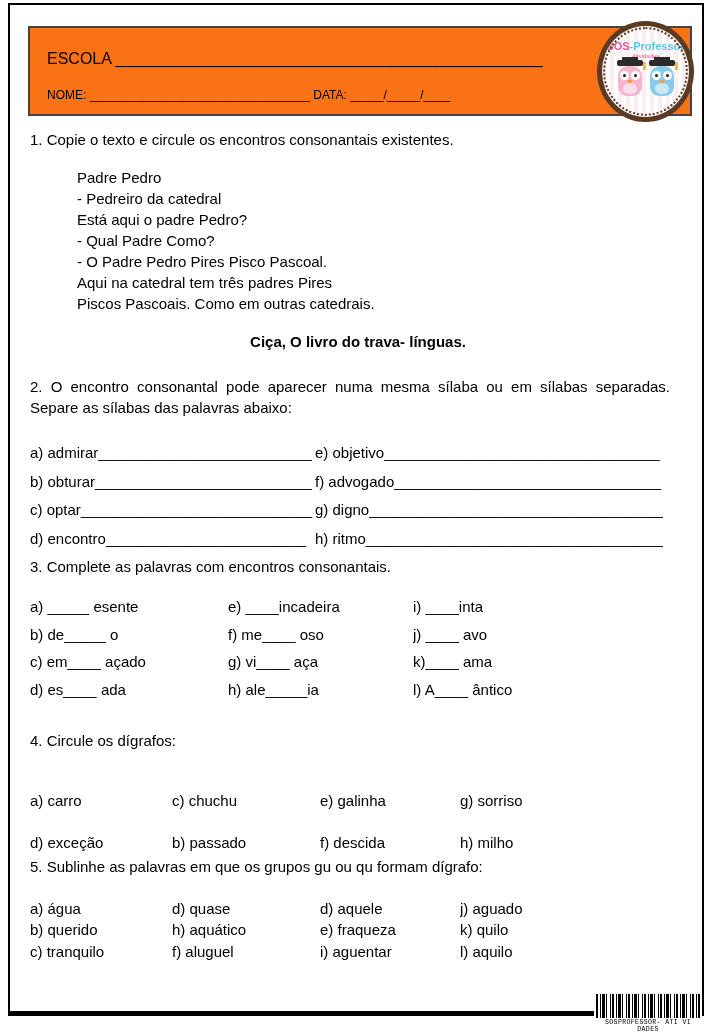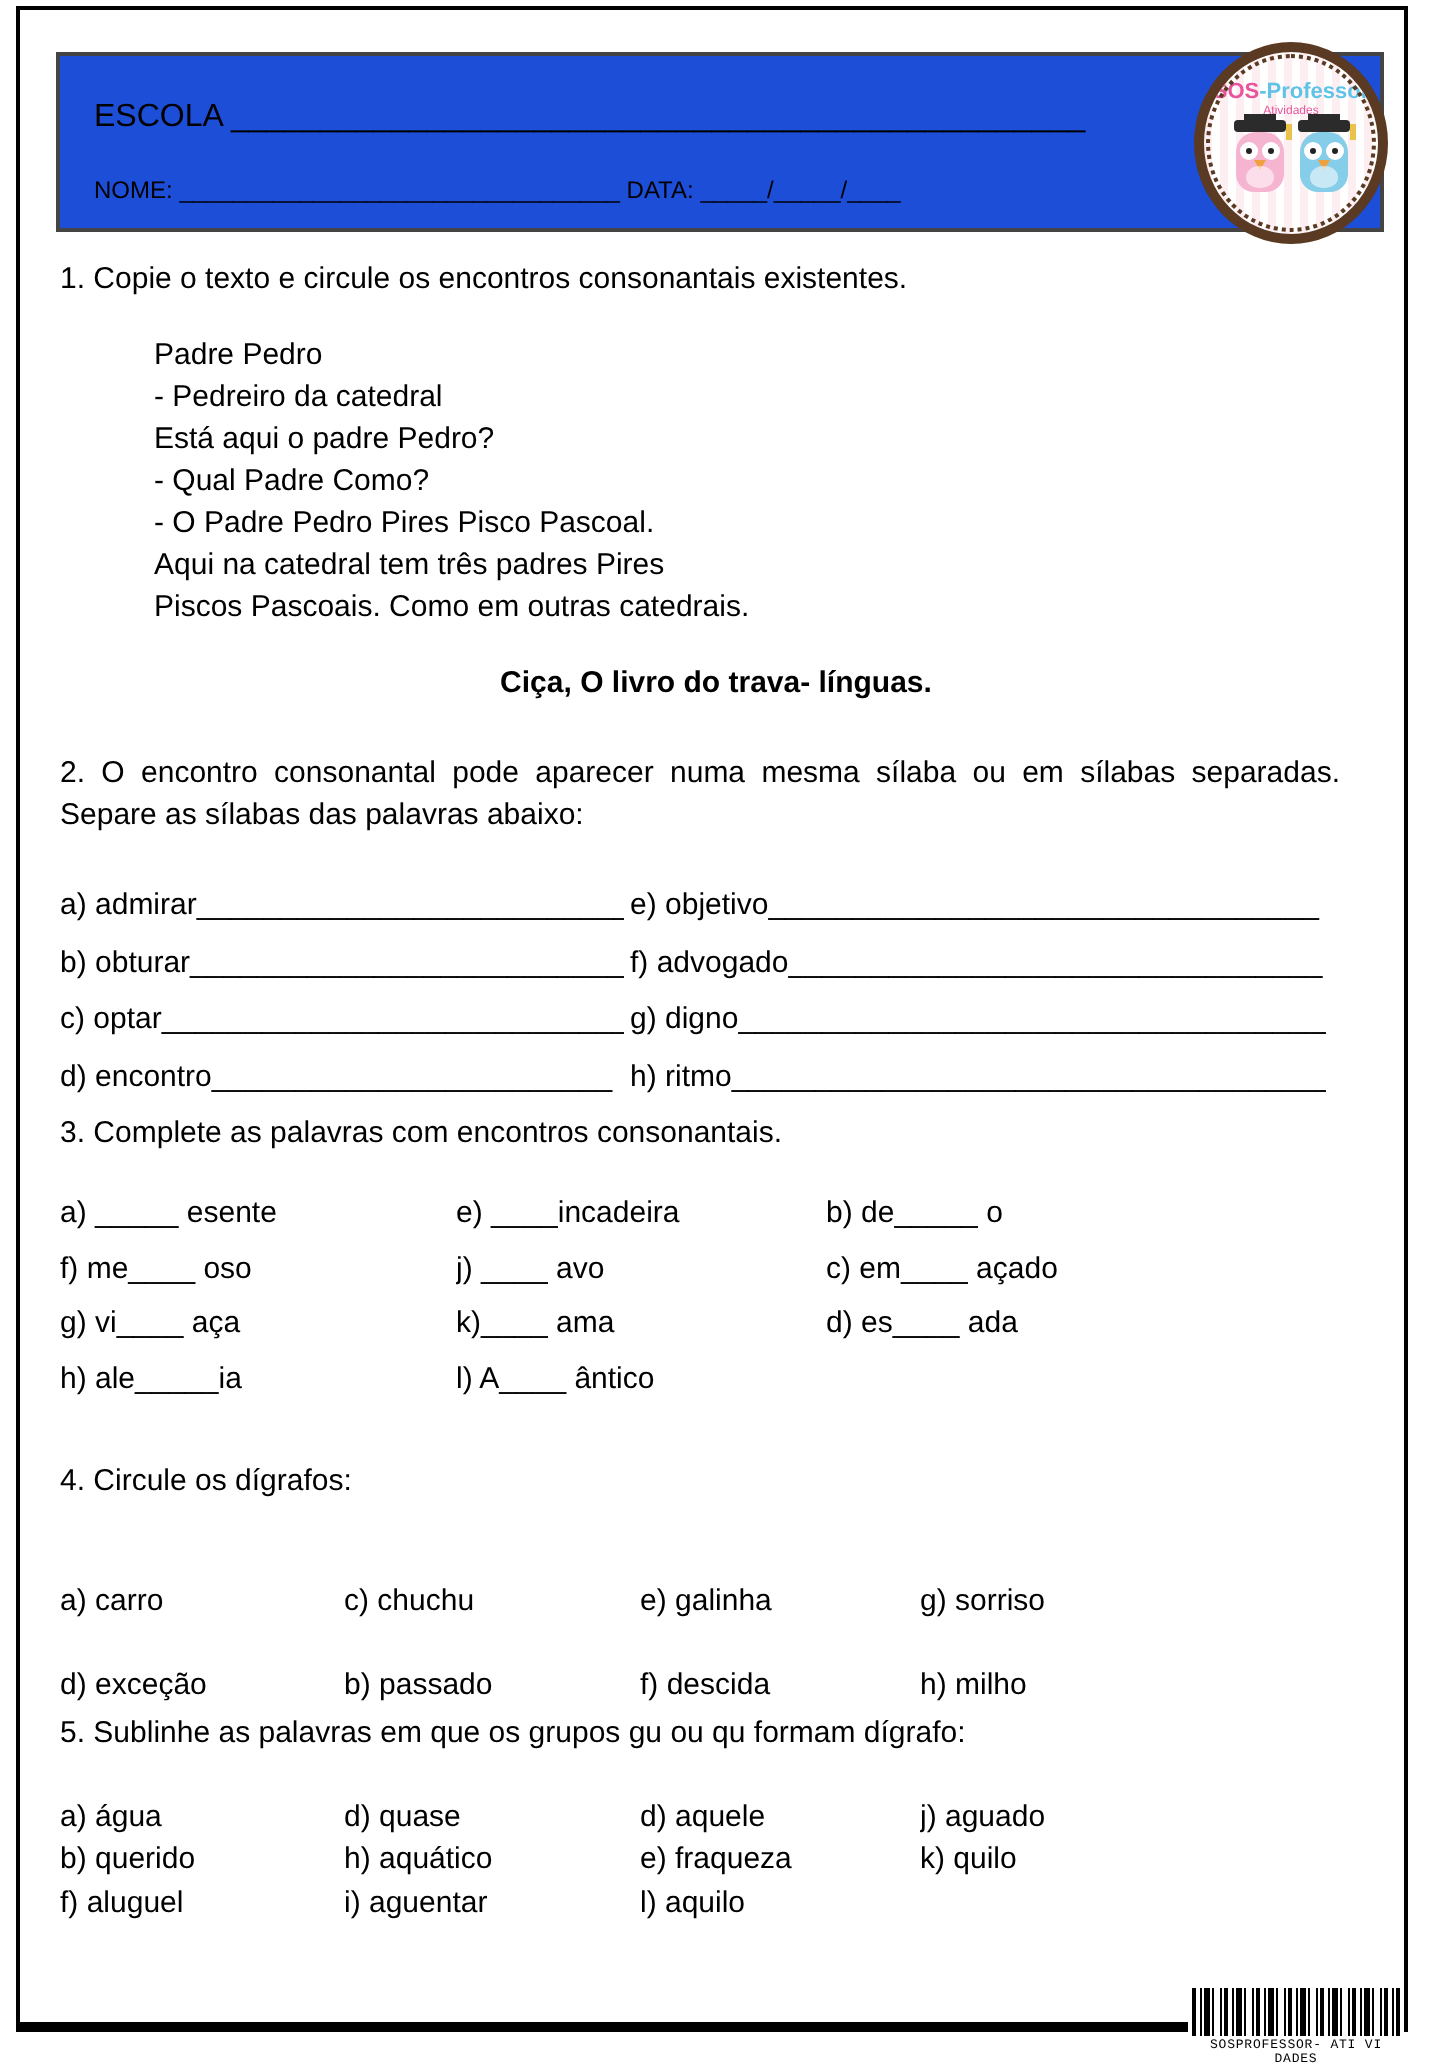--- a/index.html
+++ b/index.html
@@ -15,21 +15,21 @@
     position: absolute;
     left: 8px; top: 3px; width: 696px; height: 1013px;
     border: 2px solid #000;
     border-bottom: 5px solid #000;
   }
   
   .header-box {
     position: absolute;
     left: 28px; top: 26px; width: 664px; height: 90px;
     border: 2px solid #444;
-    background: #1d4ed8;
+    background: #f97316;
   }
   .escola-row { position: absolute; left: 17px; top: 22px; font-size: 16px; white-space: nowrap; }
   .nome-row   { position: absolute; left: 17px; top: 60px; font-size: 12px; white-space: nowrap; }
   .hdr-blank { letter-spacing: 0; }
   
   .logo {
     position: absolute;
     left: 597px; top: 21px; width: 97px; height: 101px;
     border: 5px solid #5a3a22;
     outline: 2px dotted #5a3a22;
@@ -164,20 +164,21 @@
     <div class="s2-row">
       <span class="s2-left">d) encontro________________________</span>
       <span class="s2-right">h) ritmo____________________________________</span>
     </div>
   </div>
 
   <div class="txt s3-title">3. Complete as palavras com encontros consonantais.</div>
   <div class="grid s3-grid">
     <span class="cell">a) _____  esente</span>
     <span class="cell">e) ____incadeira</span>
+    <span class="cell">i) ____inta</span>
     <span class="cell">b) de_____ o</span>
     <span class="cell">f) me____ oso</span>
     <span class="cell">j) ____ avo</span>
     <span class="cell">c) em____ açado</span>
     <span class="cell">g) vi____ aça</span>
     <span class="cell">k)____ ama</span>
     <span class="cell">d) es____ ada</span>
     <span class="cell">h) ale_____ia</span>
     <span class="cell">l) A____ ântico</span>
   </div>
@@ -197,20 +198,21 @@
   <div class="txt s5-title">5. Sublinhe as palavras em que os grupos gu ou qu formam dígrafo:</div>
   <div class="grid s5-grid">
     <span class="cell">a) água</span>
     <span class="cell">d) quase</span>
     <span class="cell">d) aquele</span>
     <span class="cell">j) aguado</span>
     <span class="cell">b) querido</span>
     <span class="cell">h) aquático</span>
     <span class="cell">e) fraqueza</span>
     <span class="cell">k) quilo</span>
+    <span class="cell">c) tranquilo</span>
     <span class="cell">f) aluguel</span>
     <span class="cell">i) aguentar</span>
     <span class="cell">l) aquilo</span>
   </div>
 
   <div class="barcode">
     <div class="barcode-bars"></div>
     <div class="barcode-label">SOSPROFESSOR- ATI VI DADES</div>
   </div>
 </div>

